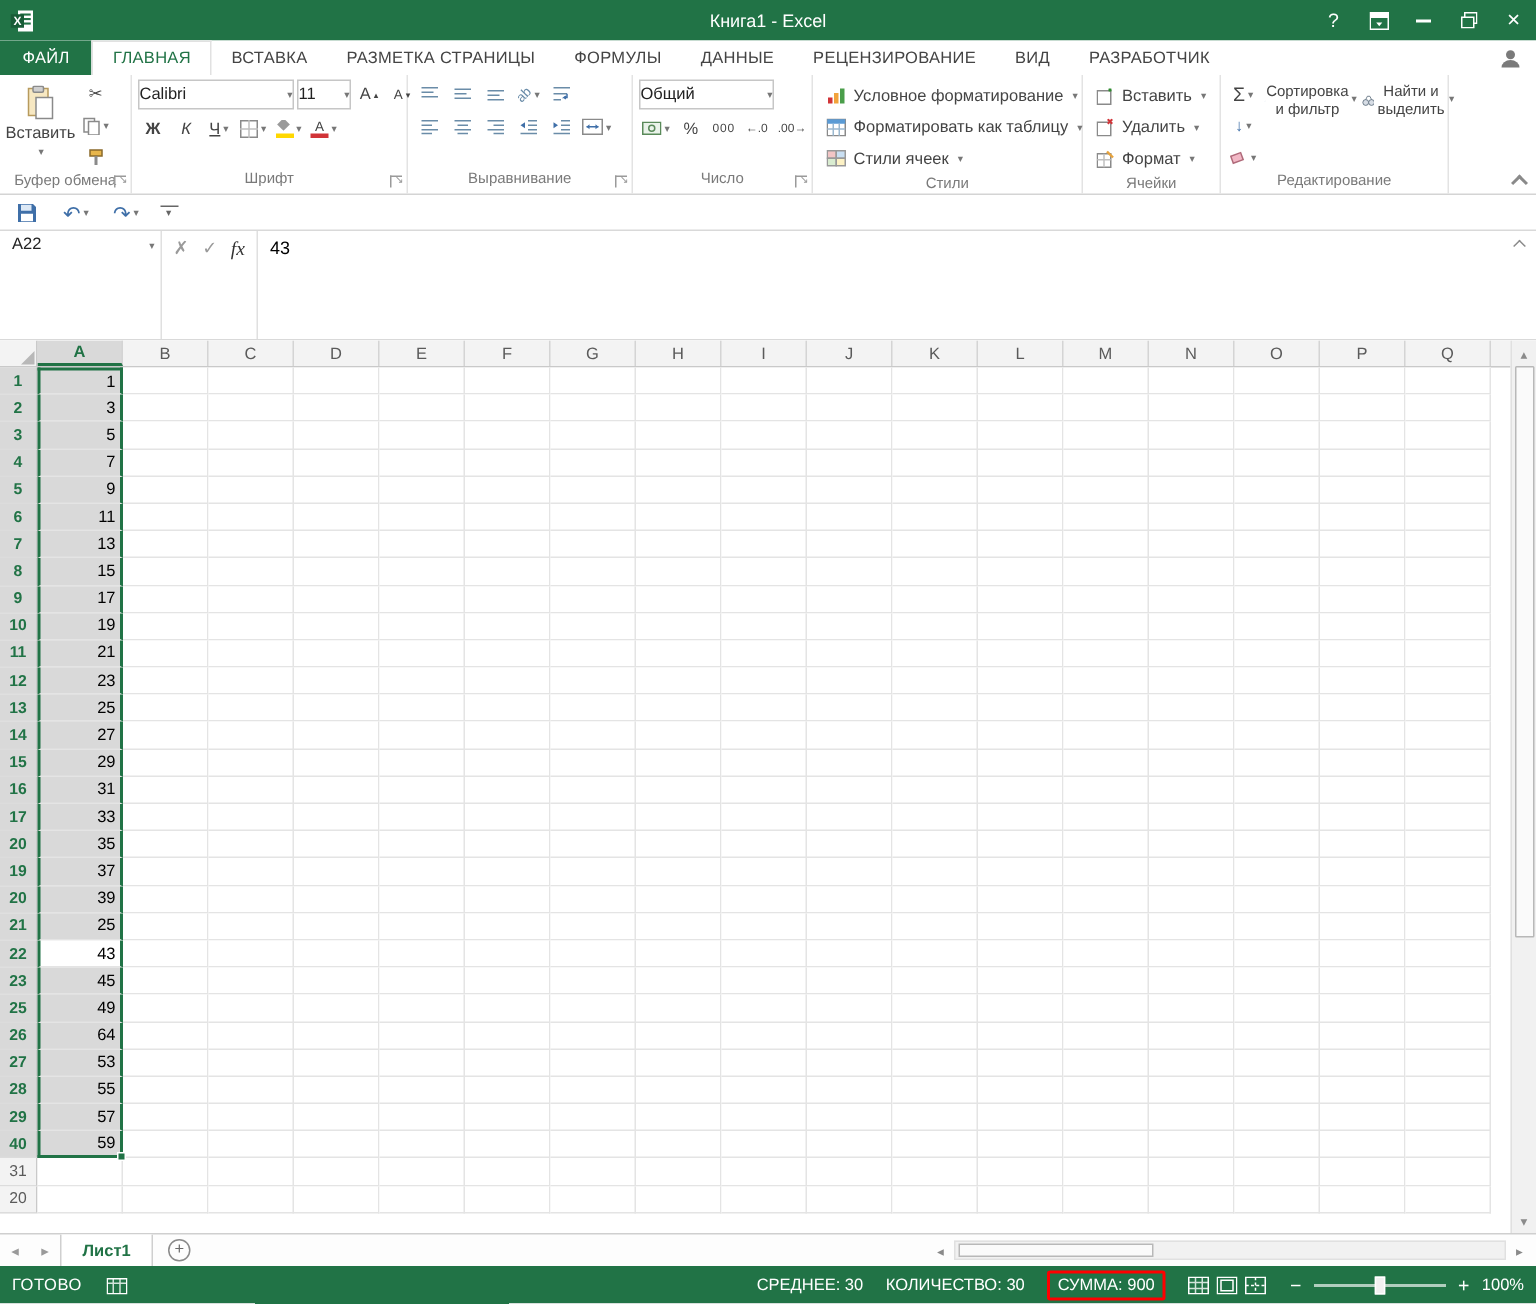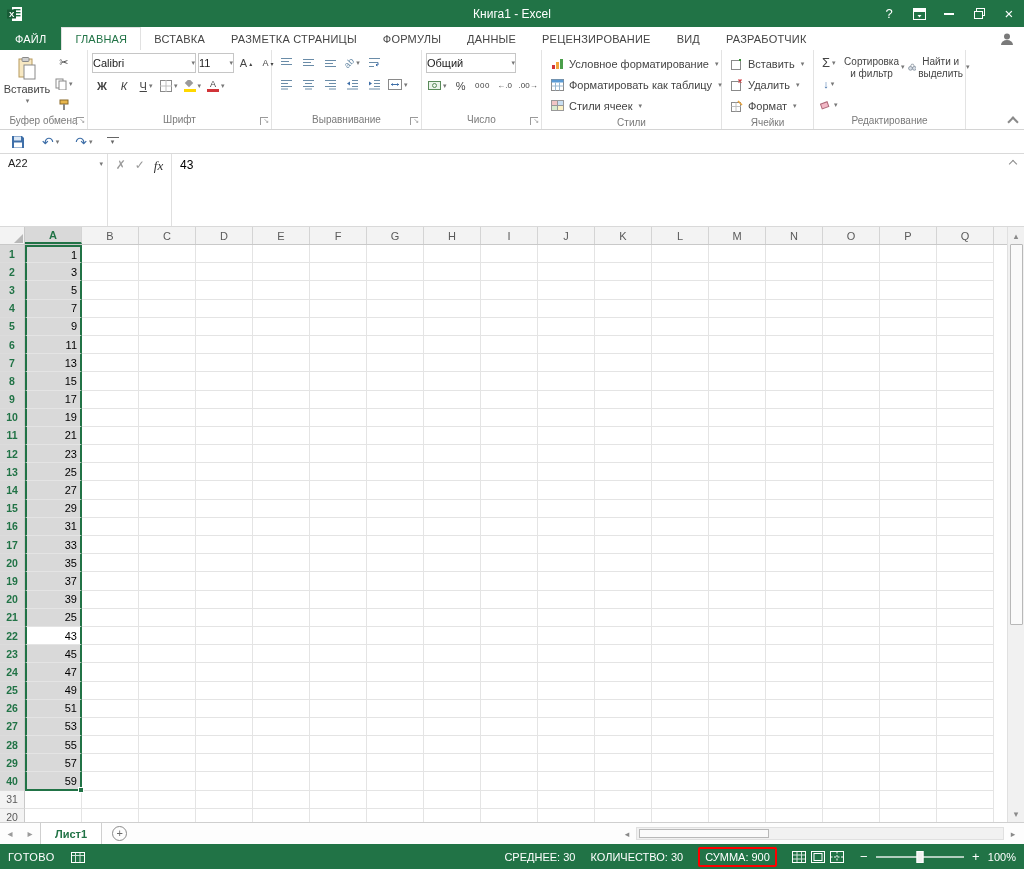--- a/index.html
+++ b/index.html
@@ -966,40 +966,20 @@
           <div class="cell"></div>
           <div class="cell"></div>
           <div class="cell"></div>
           <div class="cell"></div>
           <div class="cell"></div>
           <div class="cell"></div>
           <div class="cell"></div>
           <div class="cell"></div>
         </div>
         <div class="grow">
-          <div class="row-h sel">24</div>
-          <div class="cell selA">47</div>
-          <div class="cell"></div>
-          <div class="cell"></div>
-          <div class="cell"></div>
-          <div class="cell"></div>
-          <div class="cell"></div>
-          <div class="cell"></div>
-          <div class="cell"></div>
-          <div class="cell"></div>
-          <div class="cell"></div>
-          <div class="cell"></div>
-          <div class="cell"></div>
-          <div class="cell"></div>
-          <div class="cell"></div>
-          <div class="cell"></div>
-          <div class="cell"></div>
-          <div class="cell"></div>
-        </div>
-        <div class="grow">
           <div class="row-h sel">25</div>
           <div class="cell selA">49</div>
           <div class="cell"></div>
           <div class="cell"></div>
           <div class="cell"></div>
           <div class="cell"></div>
           <div class="cell"></div>
           <div class="cell"></div>
           <div class="cell"></div>
           <div class="cell"></div>
@@ -1007,21 +987,21 @@
           <div class="cell"></div>
           <div class="cell"></div>
           <div class="cell"></div>
           <div class="cell"></div>
           <div class="cell"></div>
           <div class="cell"></div>
           <div class="cell"></div>
         </div>
         <div class="grow">
           <div class="row-h sel">26</div>
-          <div class="cell selA">51</div>
+          <div class="cell selA">64</div>
           <div class="cell"></div>
           <div class="cell"></div>
           <div class="cell"></div>
           <div class="cell"></div>
           <div class="cell"></div>
           <div class="cell"></div>
           <div class="cell"></div>
           <div class="cell"></div>
           <div class="cell"></div>
           <div class="cell"></div>

